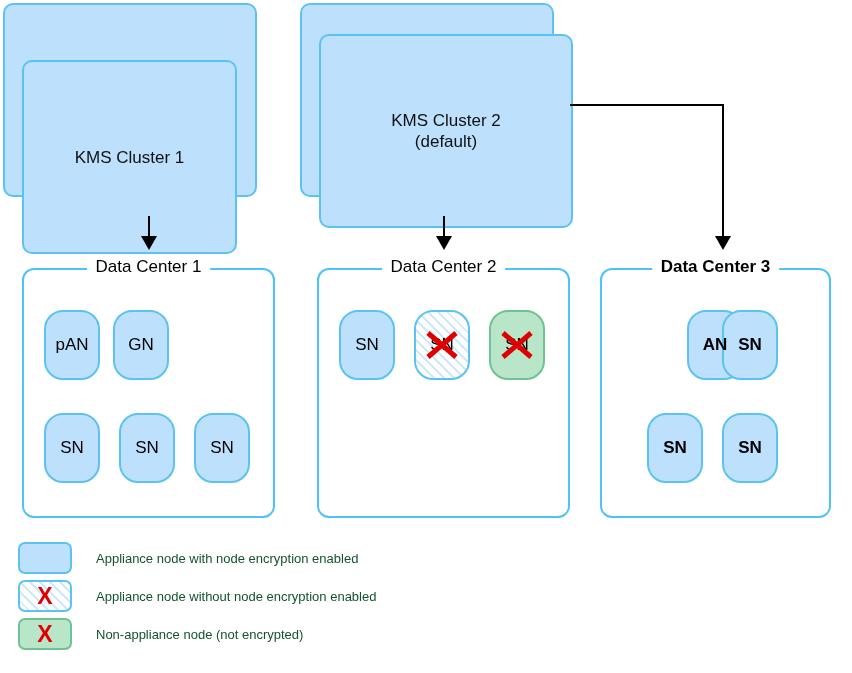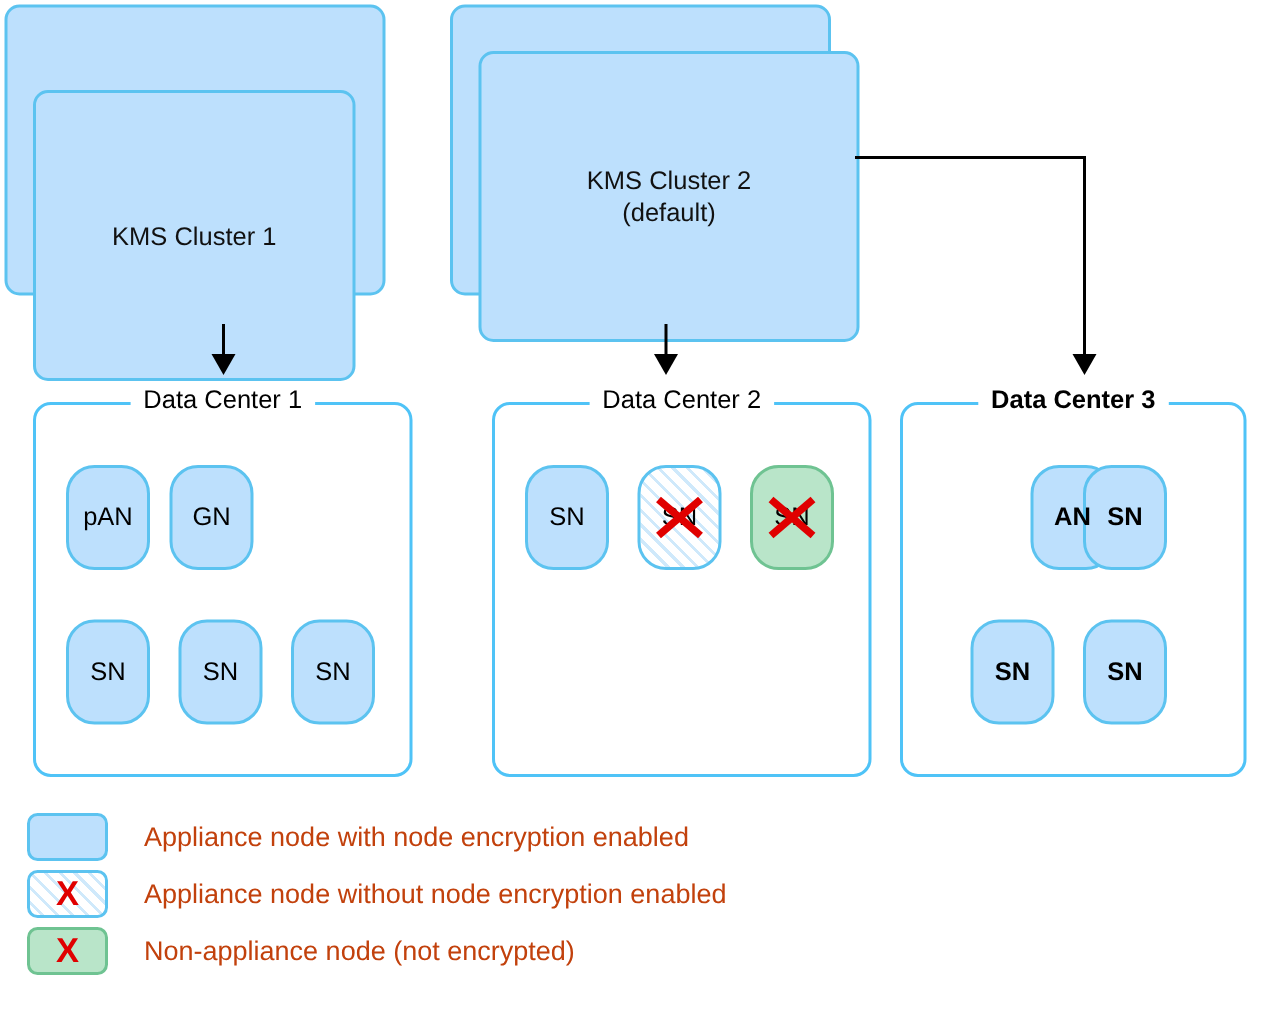--- a/index.html
+++ b/index.html
@@ -165,22 +165,22 @@
     position: absolute;
     left: 50%; top: 50%;
     transform: translate(-50%, -50%);
     color: #e00000;
     font-size: 23px;
     font-weight: bold;
     line-height: 23px;
   }
   .legend-text {
     margin-left: 24px;
-    font-size: 18px;
-    color: #c2410c;
+    font-size: 13px;
+    color: #14532d;
     white-space: nowrap;
   }
 </style>
 </head>
 <body>
 
 <div class="stage">
 
   <div class="kms-stack" style="left:3px; top:3px; width:272px; height:212px;">
     <div class="kms-card back" style="width:254px; height:194px;"></div>
@@ -220,21 +220,21 @@
       <span class="node-label">SN</span>
     </div>
     <div class="node enc" style="left:95px; top:143px;">
       <span class="node-label">SN</span>
     </div>
     <div class="node enc" style="left:170px; top:143px;">
       <span class="node-label">SN</span>
     </div>
   </div>
 
-  <div class="dc-box" style="left:328px; top:268px; width:253px; height:250px;">
+  <div class="dc-box" style="left:317px; top:268px; width:253px; height:250px;">
     <div class="dc-title">Data Center 2</div>
 
     <div class="node enc" style="left:20px; top:40px;">
       <span class="node-label">SN</span>
     </div>
 
     <div class="node noenc" style="left:95px; top:40px;">
       <span class="node-label">SN</span>
       <span class="xmark">
         <svg viewBox="0 0 34 30" xmlns="http://www.w3.org/2000/svg">

